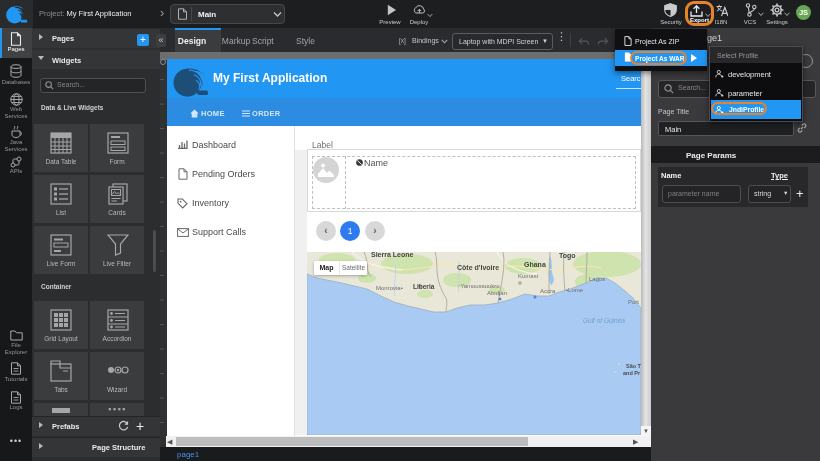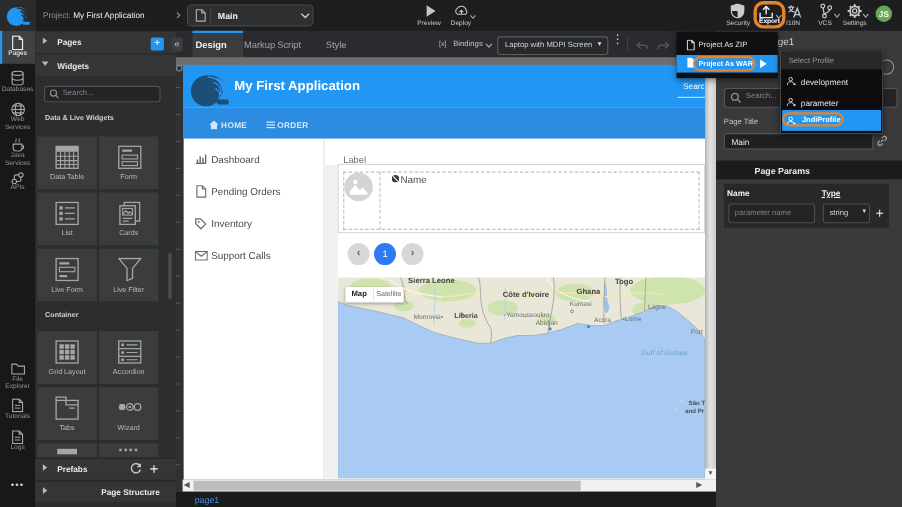--- a/index.html
+++ b/index.html
@@ -454,21 +454,21 @@
   <div class="abs" style="left:658px;top:108px;font-size:7px;color:#c4c6c8;">Page Title</div>
   <div class="abs" style="left:658px;top:121px;width:136px;height:15px;background:#1f2022;border:1px solid #545658;border-radius:2px;"></div>
   <div class="abs" style="left:665px;top:125px;font-size:7.5px;color:#e4e6e7;">Main</div>
   <svg class="abs" style="left:797px;top:123px;" width="10" height="10" viewBox="0 0 10 10">
       <path d="M4 6 L6 4 M2.8 5 L1.5 6.3 A1.8 1.8 0 0 0 4 8.8 L5.3 7.5 M7.2 5 L8.5 3.7 A1.8 1.8 0 0 0 6 1.2 L4.7 2.5" fill="none" stroke="#a8aaab" stroke-width="1.1"></path>
     </svg>
   <div class="abs" style="left:651px;top:146px;width:169px;height:17px;background:#1c1c1e;"></div>
   <div class="abs" style="left:660px;top:151px;font-size:8px;font-weight:bold;color:#e8eaeb;padding-left:26px;">Page Params</div>
   <div class="abs" style="left:658px;top:167px;width:150px;height:40px;background:#28282a;"></div>
   <div class="abs" style="left:661px;top:171px;font-size:7.5px;font-weight:bold;color:#f0f1f2;">Name</div>
-  <div class="abs" style="left:747px;top:171px;font-size:7.5px;font-weight:bold;color:#f0f1f2;text-decoration:underline;">Type</div>
+  <div class="abs" style="left:771px;top:171px;font-size:7.5px;font-weight:bold;color:#f0f1f2;text-decoration:underline;">Type</div>
   <div class="abs" style="left:662px;top:185px;width:79px;height:18px;background:#242426;border:1px solid #4e4e50;border-radius:3px;"></div>
   <div class="abs" style="left:668px;top:190px;font-size:7px;color:#7e8082;">parameter name</div>
   <div class="abs" style="left:748px;top:185px;width:43px;height:18px;background:#242426;border:1px solid #4e4e50;border-radius:3px;"></div>
   <div class="abs" style="left:754px;top:190px;font-size:7px;color:#d8dadc;">string</div>
   <div class="abs" style="left:783px;top:190px;font-size:5.5px;color:#d8dadc;">▼</div>
   <div class="abs" style="left:796px;top:186px;font-size:13px;color:#e8eaeb;">+</div>
 
   <div class="abs" style="left:615px;top:29px;width:92px;height:42px;background:#101012;box-shadow:0 2px 6px rgba(0,0,0,.5);"></div>
   <svg class="abs" style="left:624px;top:36px;" width="8" height="10" viewBox="0 0 9 11">
       <path d="M1 .5 H5.5 L8 3 V10.5 H1 Z M5.5 .5 V3 H8" fill="none" stroke="#d8d8d8" stroke-width="1.1"></path>

